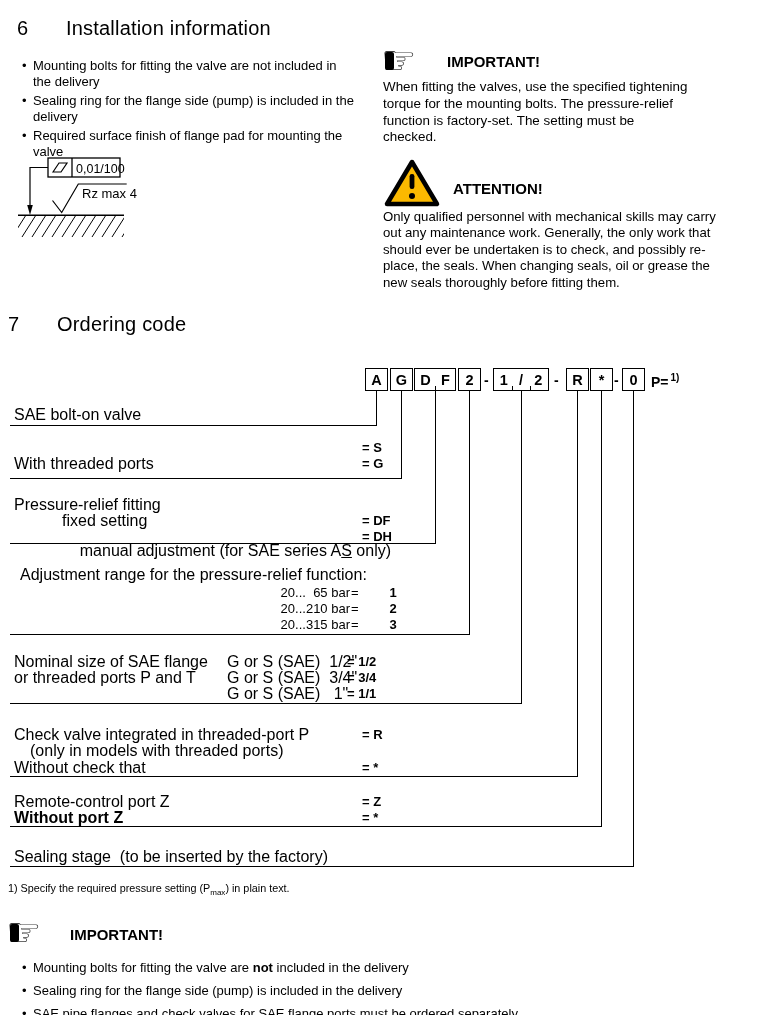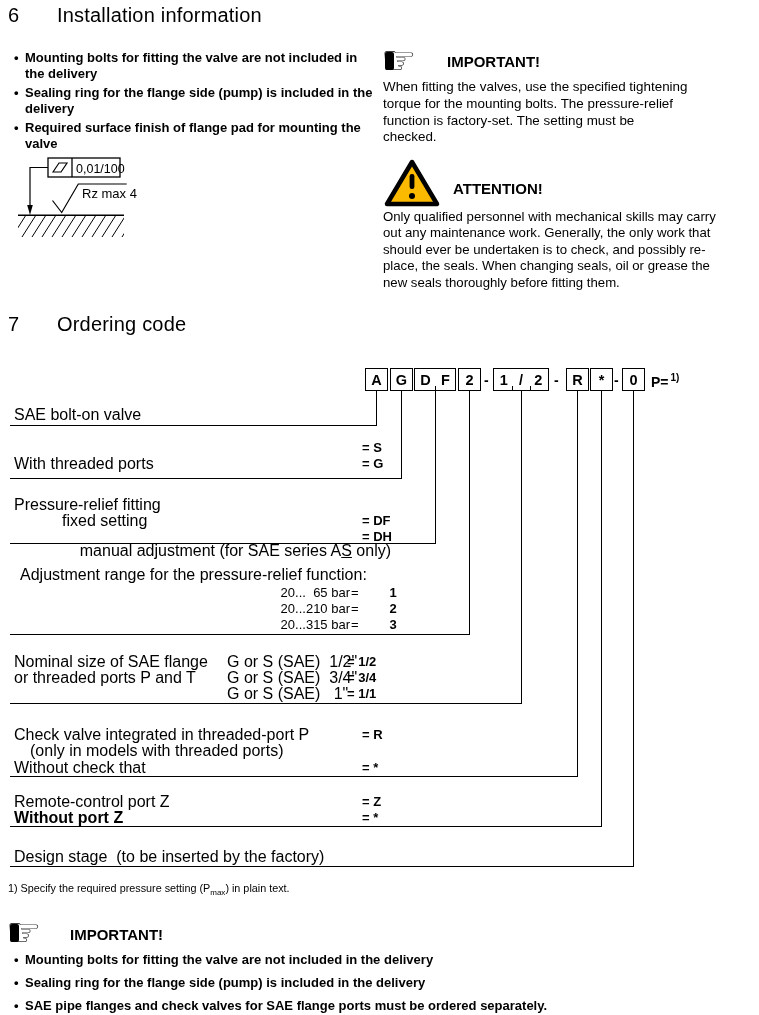--- a/index.html
+++ b/index.html
@@ -1,20 +1,20 @@
 <!DOCTYPE html>
 <html><head>
 <meta charset="utf-8">
 <style>
   html,body{margin:0;padding:0;background:#fff;}
   .page{position:relative;width:759px;height:1015px;background:#fff;overflow:hidden;
         font-family:"Liberation Sans",sans-serif;color:#000;}
   .h-sec{position:absolute;left:8px;font-size:20px;letter-spacing:.2px;}
   .h-num{display:inline-block;width:49px;}
-  .bullets{list-style:none;margin:4px;padding:0;position:absolute;font-size:13px;line-height:15.5px;font-weight:bold;}
+  .bullets{list-style:none;margin:12px;padding:0;position:absolute;font-size:13px;line-height:15.5px;}
   .bullets li{padding-left:11px;position:relative;margin-bottom:4px;white-space:pre-line;}
   .bullets li::before{content:"\2022";position:absolute;left:0;top:0;}
   .bullets2 li{white-space:normal;margin-bottom:7.5px;}
   .body-text{position:absolute;font-size:13.4px;line-height:16.8px;white-space:pre-line;}
   .icon-title{position:absolute;font-weight:bold;font-size:15px;}
   .hand-glyph{position:absolute;font-size:40px;line-height:40px;color:#3c3c3c;font-family:"DejaVu Sans",sans-serif;}
   .cuff{position:absolute;width:9px;height:18px;background:#000;border-radius:2px;}
   .cbox{position:absolute;top:368px;height:23px;box-sizing:border-box;border:1.5px solid #000;
         display:flex;align-items:center;justify-content:center;font-weight:bold;font-size:14.5px;}
   .cbox.multi{justify-content:space-around;}
@@ -33,21 +33,21 @@
   .fnote{position:absolute;left:8px;top:882px;font-size:10.8px;}
   .fnote sub{font-size:8px;}
   svg{position:absolute;}
   svg text{font-family:"Liberation Sans",sans-serif;}
 </style>
 </head>
 <body>
 
 <div class="page">
 
-  <div class="h-sec" style="top:4px;">
+  <div class="h-sec" style="top:17px;margin-left:9px;">
     <span class="h-num">6</span><span>Installation information</span>
   </div>
 
   <ul class="bullets" style="left:10px;top:46px;width:372px;">
     <li>Mounting bolts for fitting the valve are not included in
 the delivery</li>
     <li>Sealing ring for the flange side (pump) is included in the
 delivery</li>
     <li>Required surface finish of flange pad for mounting the
 valve</li>
@@ -205,21 +205,21 @@
   <div class="val" style="left:362px;top:728px;">= R</div>
   <div class="lab" style="left:30px;top:744px;">(only in models with threaded ports)</div>
   <div class="lab" style="left:14px;top:761px;">Without check that</div>
   <div class="val" style="left:362px;top:761px;">= *</div>
 
   <div class="lab" style="left:14px;top:795px;">Remote-control port Z</div>
   <div class="val" style="left:362px;top:795px;">= Z</div>
   <div class="lab" style="left:14px;top:811px;font-weight:bold;">Without port Z</div>
   <div class="val" style="left:362px;top:811px;">= *</div>
 
-  <div class="lab" style="left:14px;top:850px;">Design stage  (to be inserted by the factory)</div>
+  <div class="lab" style="left:14px;top:850px;">Sealing stage  (to be inserted by the factory)</div>
 
   <div class="fnote">
     <span>1) Specify the required pressure setting (P</span><sub>max</sub><span>) in plain text.</span>
   </div>
 
   <span class="hand-glyph" style="left:6px;top:912px;">☞</span>
   <span class="cuff" style="left:10px;top:924px;"></span>
   <div class="icon-title" style="left:70px;top:926px;">IMPORTANT!</div>
   <ul class="bullets bullets2" style="left:10px;top:948px;width:740px;">
     <li>

